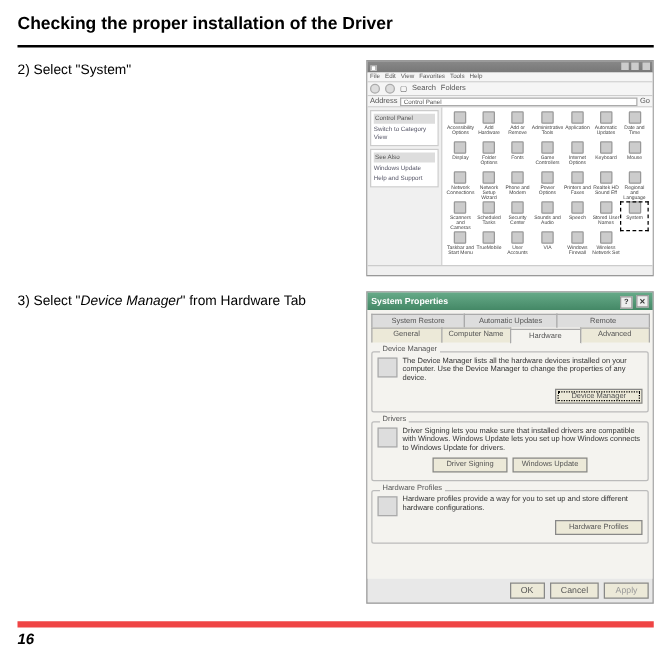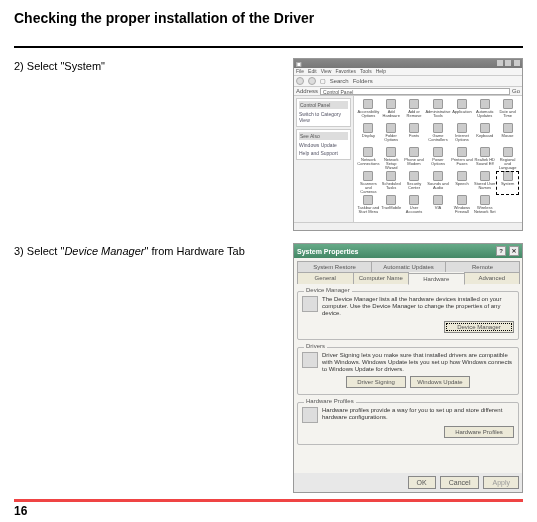--- a/index.html
+++ b/index.html
@@ -9,21 +9,21 @@
     color: #000;
     background: #fff;
     width: 537px;
     height: 522px;
     padding: 10px 14px 0 14px;
     position: relative;
   }
   .title {
     font-weight: bold;
     font-size: 14px;
-    padding-bottom: 20px;
+    padding-bottom: 10px;
     border-bottom: 2px solid #000;
     margin-bottom: 10px;
   }
   .row { display: flex; gap: 10px; margin-bottom: 12px; align-items: flex-start; }
   .instr { flex: 1; font-size: 11px; padding-top: 2px; }
   .italic { font-style: italic; }
   .shot {
     border: 1px solid #999;
     background: #e8e8e8;
     font-size: 6px;
@@ -64,21 +64,21 @@
   .group .inner { display:flex; gap:4px; align-items:flex-start;}
   .group .gicon { width:16px; height:16px; background:#ddd; border:1px solid #aaa; flex-shrink:0;}
   .group .gtext { flex:1; font-size:6px; color:#333; line-height:1.2;}
   .btnrow { display:flex; justify-content:flex-end; gap:4px; margin-top:3px;}
   .btnrow.center { justify-content:center;}
   .winbtn { font-size:6px; background:#ece9d8; border:1px solid #888; padding:2px 6px; min-width:60px; text-align:center;}
   .winbtn.wide { min-width:70px;}
   .dlgbtns { display:flex; justify-content:flex-end; gap:4px; padding:3px;}
   .dlgbtn { font-size:7px; background:#ece9d8; border:1px solid #888; padding:2px 8px;}
   .dlgbtn.disabled { color:#999;}
-  .pagenum { position:absolute; bottom:4px; left:14px; font-weight:bold; font-size:12px; border-top:3px solid #ef4444; width:509px; padding-top:2px;}
+  .pagenum { position:absolute; bottom:4px; left:14px; font-weight:bold; font-size:12px; border-top:5px solid #ef4444; width:509px; padding-top:2px;font-style:italic;}
 </style>
 </head>
 <body>
 
 <div class="title">Checking the proper installation of the Driver</div>
 
 <div class="row">
   <div class="instr">2) Select "System"</div>
   <div class="shot cp">
     <div class="titlebar">

